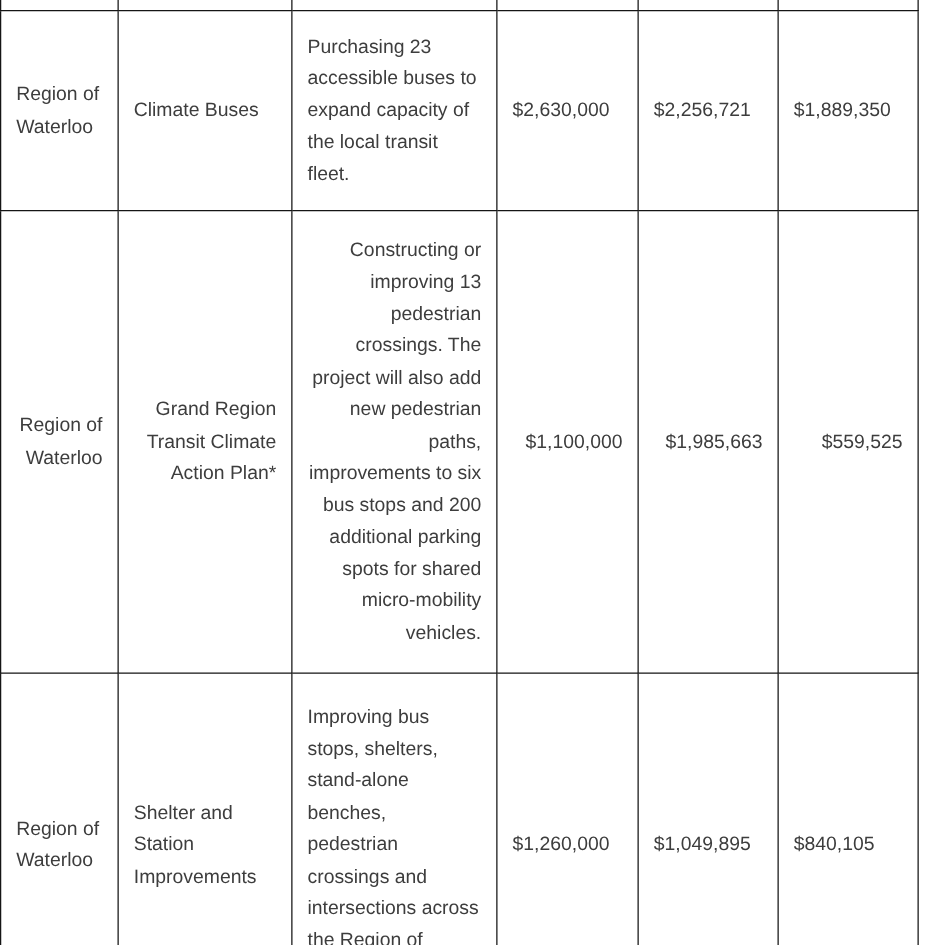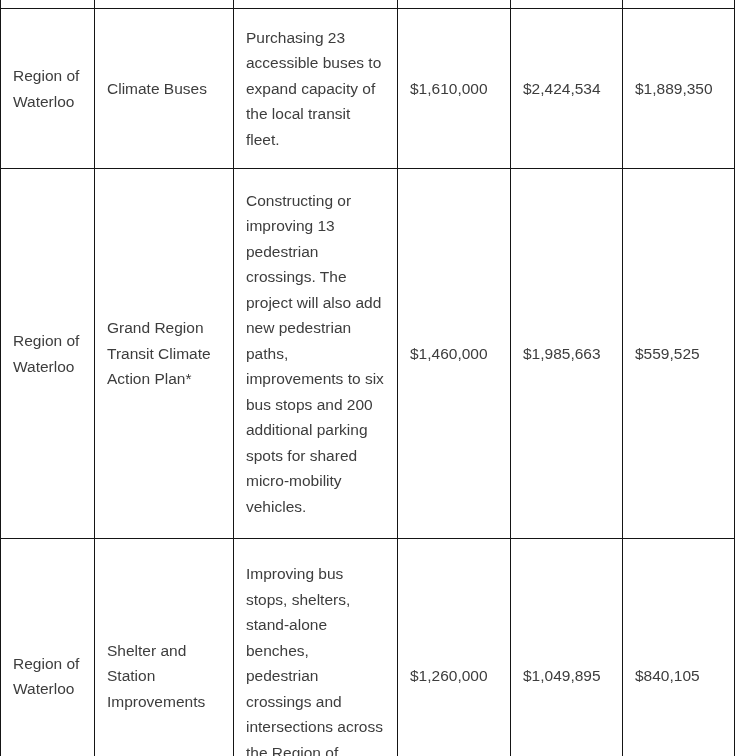--- a/index.html
+++ b/index.html
@@ -28,21 +28,21 @@
   }
   table.funding-table td {
     border: 1px solid #151515;
     padding: 8px 12px;
     vertical-align: middle;
     background: #ffffff;
     overflow-wrap: break-word;
   }
   tr.spacer-row td { height: 38px; padding: 0; }
   tr.row-1 td { height: 143px; }
-  tr.row-2 td { height: 353px; }
+  tr.row-2 td { height: 353px; text-align: right; }
   tr.row-3 td { height: 258px; }
   col.c-region  { width: 94px; }
   col.c-project { width: 139px; }
   col.c-desc    { width: 164px; }
   col.c-amt1    { width: 113px; }
   col.c-amt2    { width: 112px; }
   col.c-amt3    { width: 112px; }
 </style>
 </head>
 <body>
@@ -64,30 +64,30 @@
         <td></td>
         <td></td>
         <td></td>
         <td></td>
       </tr>
 
       <tr class="row-1">
         <td>Region of Waterloo</td>
         <td>Climate Buses</td>
         <td>Purchasing 23 accessible buses to expand capacity of the local transit fleet.</td>
-        <td>$1,610,000</td>
-        <td>$2,424,534</td>
+        <td>$2,630,000</td>
+        <td>$2,256,721</td>
         <td>$1,889,350</td>
       </tr>
 
       <tr class="row-2">
         <td>Region of Waterloo</td>
         <td>Grand Region Transit Climate Action Plan*</td>
         <td>Constructing or improving 13 pedestrian crossings. The project will also add new pedestrian paths, improvements to six bus stops and 200 additional parking spots for shared micro-mobility vehicles.</td>
-        <td>$1,460,000</td>
+        <td>$1,100,000</td>
         <td>$1,985,663</td>
         <td>$559,525</td>
       </tr>
 
       <tr class="row-3">
         <td>Region of Waterloo</td>
         <td>Shelter and Station Improvements</td>
         <td>Improving bus stops, shelters, stand-alone benches, pedestrian crossings and intersections across the Region of Waterloo.</td>
         <td>$1,260,000</td>
         <td>$1,049,895</td>

